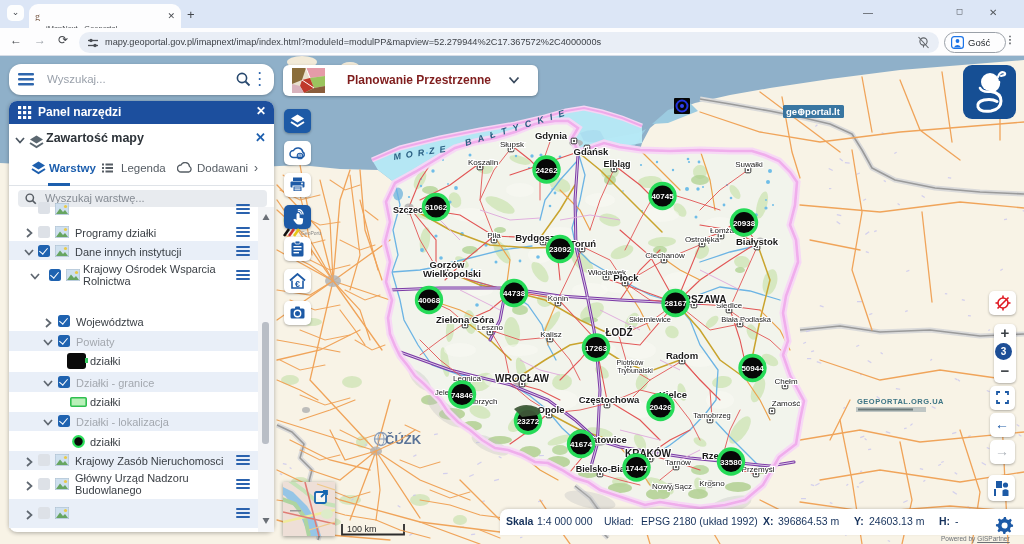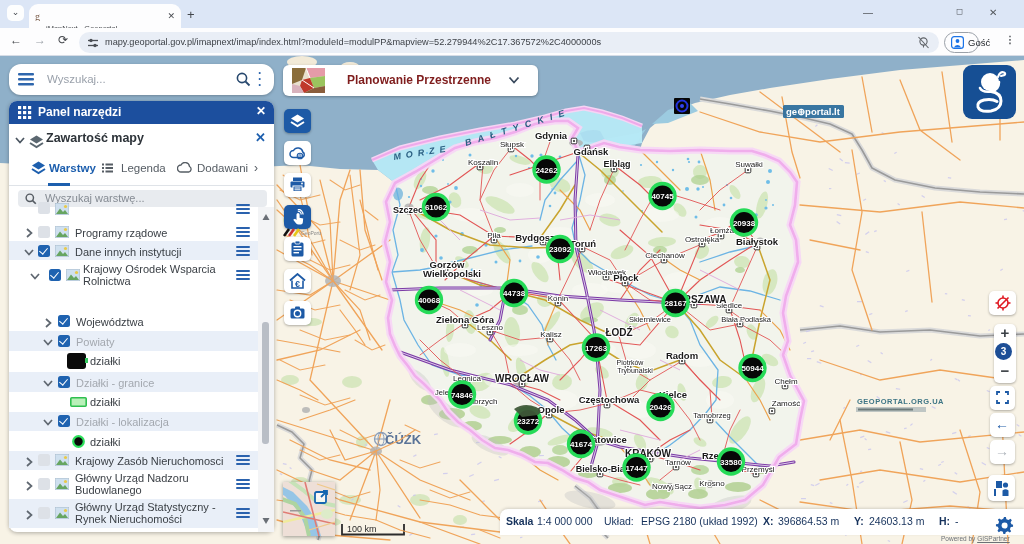--- a/index.html
+++ b/index.html
@@ -11,21 +11,21 @@
 #tabsearch{position:absolute;left:7px;top:5px;width:17px;height:16px;background:#fdfefe;border-radius:5px;color:#42474d;font-size:9px;text-align:center;line-height:15px}
 #tab{position:absolute;left:29px;top:4px;width:152px;height:24px;background:#fdfdfe;border-radius:9px 9px 0 0;font-size:7.5px;color:#45484c}
 #tab .tt{position:absolute;left:17px;top:20px;width:115px;white-space:nowrap;overflow:hidden}
 #tab .tx{position:absolute;right:6px;top:7px;font-size:9px;color:#4a4d52}
 #newtab{position:absolute;left:187px;top:7px;font-size:13px;color:#43474c}
 #wctl{position:absolute;right:6px;top:4px;width:170px;height:18px;color:#53575c;font-size:10px}
 #toolbar{position:absolute;left:0;top:28px;width:1024px;height:28px;background:#fdfdfe;border-bottom:1px solid #d6dce6}
 .nav{position:absolute;top:5px;font-size:12px;color:#45484d}
 #urlpill{position:absolute;left:79px;top:3.5px;width:860px;height:21px;background:#e9eef6;border-radius:11px}
 #url{position:absolute;left:26px;top:5.5px;font-size:9.2px;color:#3b3f45;white-space:nowrap}
-#guest{position:absolute;left:944px;top:3.5px;width:35px;height:21px;border:1px solid #9aa0a8;border-radius:11px;background:#fdfdfe}
+#guest{position:absolute;left:944px;top:3.5px;width:62px;height:21px;border:1px solid #9aa0a8;border-radius:11px;background:#fdfdfe}
 #dots3{position:absolute;left:1005px;top:6px;color:#53575c;font-weight:bold;font-size:10px;letter-spacing:0}
 
 #app{position:absolute;left:0;top:56px;width:1024px;height:488px;overflow:hidden}
 
 #sbar{position:absolute;left:9px;top:8px;width:265px;height:31px;background:#fff;border-radius:12px;box-shadow:0 1px 3px rgba(0,0,0,.25)}
 #sbar .ph{position:absolute;left:38px;top:9px;font-size:11.5px;color:#9aa1ab}
 
 #panel{position:absolute;left:9px;top:45px;width:265px;height:431px;background:#fff;border-radius:8px;box-shadow:0 1px 4px rgba(0,0,0,.3)}
 #phead{position:absolute;left:0;top:0;width:265px;height:23px;background:#1c4f9e;border-radius:8px 8px 0 0;color:#fff}
 #phead .t{position:absolute;left:29px;top:4px;font-size:12px;font-weight:bold}
@@ -1102,21 +1102,21 @@
           <div class="row" style="top:121px;height:19px">
             <svg class="abs" style="left:16px;top:6px" width="8" height="10" viewBox="0 0 8 10">
               <path d="M2,1 L6.5,5 L2,9" fill="none" stroke="#5f6770" stroke-width="1.7"></path>
             </svg>
             <div class="cbx off" style="left:29px;top:4px"></div>
             <svg class="abs" style="left:46px;top:4px" width="14" height="12">
               <rect width="14" height="12" rx="1.5" fill="#cfe0ef" stroke="#9fb2c4" stroke-width="0.8"></rect>
               <path d="M1,11 L5,5.5 L8,9 L10,7 L13,11 Z" fill="#67a561"></path>
               <circle cx="10.5" cy="3.5" r="1.6" fill="#e8c94a"></circle>
             </svg>
-            <div class="rt" style="left:66px;top:5px">Programy rządowe</div>
+            <div class="rt" style="left:66px;top:5px">Programy działki</div>
             <div class="ham" style="left:227px;top:5px">
               <i></i>
               <i></i>
               <i></i>
             </div>
           </div>
           <div class="row hl" style="top:140px;height:19px">
             <svg class="abs" style="left:15px;top:7px" width="10" height="8" viewBox="0 0 10 8">
               <path d="M1,2 L5,6.5 L9,2" fill="none" stroke="#5f6770" stroke-width="1.7"></path>
             </svg>
@@ -1234,21 +1234,20 @@
           <div class="row hl" style="top:398px;height:29px">
             <svg class="abs" style="left:16px;top:11px" width="8" height="10" viewBox="0 0 8 10">
               <path d="M2,1 L6.5,5 L2,9" fill="none" stroke="#5f6770" stroke-width="1.7"></path>
             </svg>
             <div class="cbx off" style="left:29px;top:8px"></div>
             <svg class="abs" style="left:46px;top:8px" width="14" height="12">
               <rect width="14" height="12" rx="1.5" fill="#cfe0ef" stroke="#9fb2c4" stroke-width="0.8"></rect>
               <path d="M1,11 L5,5.5 L8,9 L10,7 L13,11 Z" fill="#67a561"></path>
               <circle cx="10.5" cy="3.5" r="1.6" fill="#e8c94a"></circle>
             </svg>
-            <div class="rt" style="left:66px;top:2px">Główny Urząd Statystyczny -<br>Rynek Nieruchomości</div>
             <div class="ham" style="left:227px;top:9px">
               <i></i>
               <i></i>
               <i></i>
             </div>
           </div>
         </div>
         <div id="scroll">
           <div id="thumb"></div>
 <svg class="abs" style="left:4px;top:6px" width="8" height="8">

